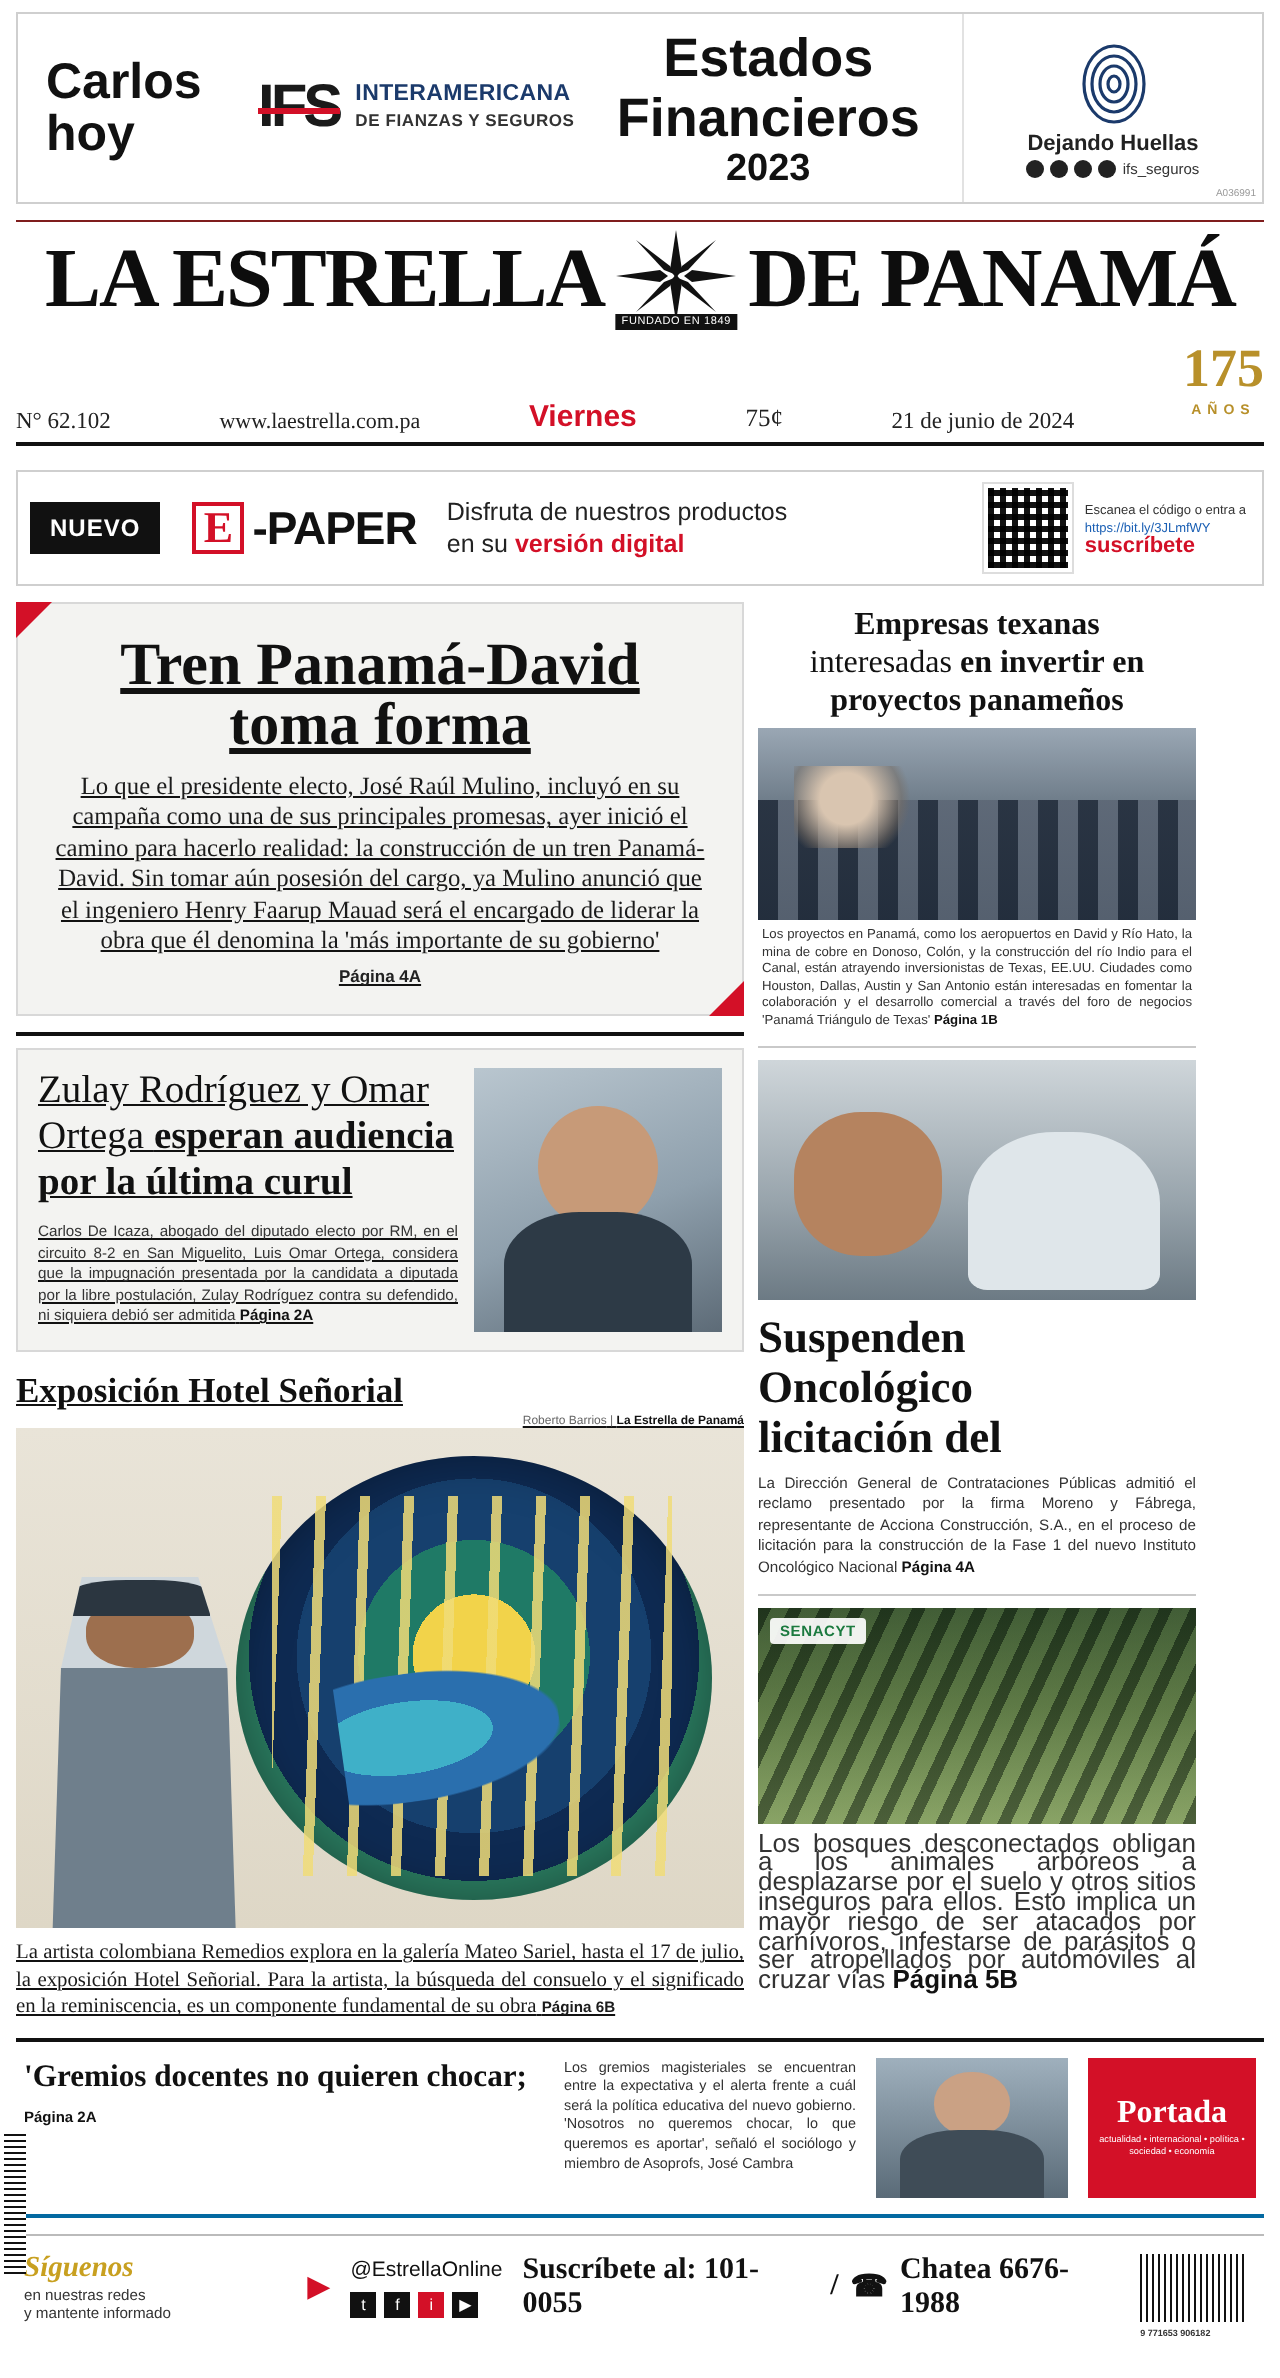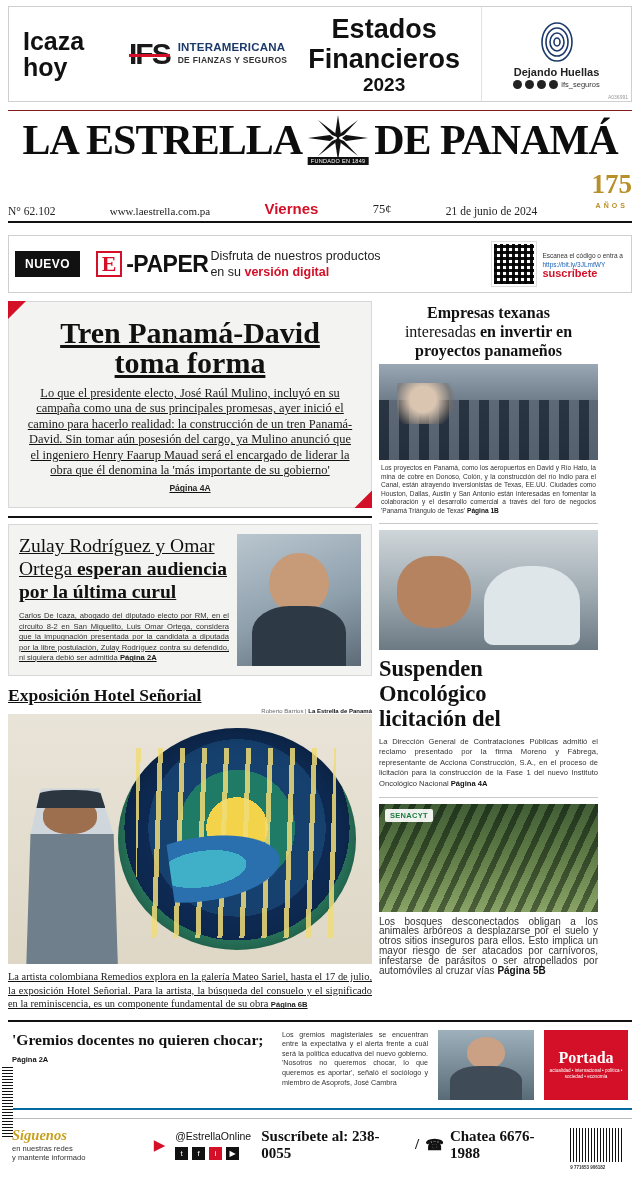--- a/index.html
+++ b/index.html
@@ -109,21 +109,21 @@
   .nuevo {
     background:#111; color:#fff; font-family:"Liberation Sans",sans-serif; font-weight:bold;
     font-size:12px; padding:6px 10px; margin-left:6px; letter-spacing:.5px;
   }
   .ep-logo { display:flex; align-items:center; gap:4px; margin-left:16px; }
   .ep-e {
     border:2px solid #d31027; color:#d31027; font-family:"Liberation Serif",serif;
     font-weight:bold; font-size:22px; width:26px; height:26px; display:flex; align-items:center; justify-content:center;
   }
   .ep-paper { font-family:"Liberation Sans",sans-serif; font-weight:bold; font-size:23px; color:#111; letter-spacing:-.5px;}
-  .ep-text { margin-left:2px; font-family:"Liberation Sans",sans-serif; font-size:12.5px; color:#222; line-height:16px;}
+  .ep-text { margin-left:15px; font-family:"Liberation Sans",sans-serif; font-size:12.5px; color:#222; line-height:16px;}
   .ep-text b { color:#d31027; }
   .ep-qr-wrap { margin-left:auto; display:flex; align-items:center; gap:6px; padding-right:8px;}
   .qr { width:44px; height:44px; background:
       repeating-linear-gradient(0deg,#111 0 3px,#fff 3px 6px),
       repeating-linear-gradient(90deg,#111 0 3px,transparent 3px 6px);
     background-blend-mode:multiply; border:2px solid #fff; outline:1px solid #ddd;}
   .qr-text { font-family:"Liberation Sans",sans-serif; font-size:6.5px; color:#333; line-height:9px;}
   .qr-text .sub { color:#d31027; font-weight:bold; font-size:11px; }
   .qr-text .lnk { color:#1a5fb4; }
 
@@ -192,21 +192,21 @@
   .ph-senacyt::before{
     content:""; position:absolute; inset:0;
     background:repeating-linear-gradient(115deg, rgba(20,35,18,.55) 0 6px, rgba(120,150,90,.25) 6px 14px);
   }
   .senacyt-badge {
     position:absolute; left:6px; top:5px; background:rgba(255,255,255,.92);
     font-family:"Liberation Sans",sans-serif; font-size:7.5px; font-weight:bold; color:#1b7a3f;
     padding:2px 5px; border-radius:2px; letter-spacing:.3px;
   }
   .pasos-title { font-family:"Liberation Serif",serif; font-weight:bold; font-size:19px; line-height:22px; color:#111; margin-top:6px;}
-  .pasos-body { font-family:"Liberation Sans",sans-serif; font-size:10px; line-height:9.8px; color:#333; text-align:justify; margin-top:5px;}
+  .pasos-body { font-family:"Liberation Sans",sans-serif; font-size:13px; line-height:9.8px; color:#333; text-align:justify; margin-top:5px;}
   .pasos-body .pg { font-weight:bold; color:#111;}
 
   
   .expo-head { font-family:"Liberation Serif",serif; font-weight:bold; font-size:17.5px; color:#111; margin:9px 0 2px 0;}
   .credit { font-family:"Liberation Sans",sans-serif; font-size:6px; color:#666; text-align:right; }
   .credit b { color:#111; }
   .ph-mural { height:250px; background:linear-gradient(180deg,#e9e4d8 0%,#ded7c6 100%); position:relative; overflow:hidden;}
   .mural-circle {
     position:absolute; right:16px; top:14px; width:238px; height:222px; border-radius:50%;
     background:radial-gradient(circle at 50% 45%, #f2d34a 0 18%, #1f7a66 18% 34%, #16406e 34% 52%, #0e2a52 52% 66%, #2a7a5f 66% 80%, #1b3f6d 80% 100%);
@@ -252,21 +252,21 @@
   .barcode { width:52px; height:34px; background:repeating-linear-gradient(90deg,#111 0 1px,#fff 1px 3px); position:relative;}
   .barcode-num { position:absolute; bottom:-8px; left:0; font-family:"Liberation Sans",sans-serif; font-size:4.5px; color:#333;}
   .left-barcode { position:absolute; left:2px; bottom:58px; width:11px; height:70px; background:repeating-linear-gradient(180deg,#111 0 1px,#fff 1px 3px);}
 </style>
 </head>
 <body>
 
 <div class="page">
 
   <div class="top-ad">
-    <div class="busca">Icaza hoy</div>
+    <div class="busca">Carlos hoy</div>
     <div class="ifs-block">
       <div class="ifs-logo">IFS</div>
       <div class="ifs-name">
         <span>INTERAMERICANA</span>
         <div class="l2">DE FIANZAS Y SEGUROS</div>
       </div>
     </div>
     <div class="ad-center">
       <div class="ad-title">Estados Financieros</div>
       <div class="ad-year">2023</div>
@@ -462,21 +462,21 @@
     <div>
       <div class="handle">@EstrellaOnline</div>
       <div class="socials">
         <span class="sq">t</span>
         <span class="sq">f</span>
         <span class="sq r">i</span>
         <span class="sq">▶</span>
       </div>
     </div>
     <div class="subscribe">
-      <span>Suscríbete al: 238-0055</span>
+      <span>Suscríbete al: 101-0055</span>
       <span>/</span>
       <span>☎</span>
       <span>Chatea 6676-1988</span>
       <span class="barcode">
         <span class="barcode-num">9 771653 906182</span>
       </span>
     </div>
   </div>
 
   <div class="left-barcode"></div>

